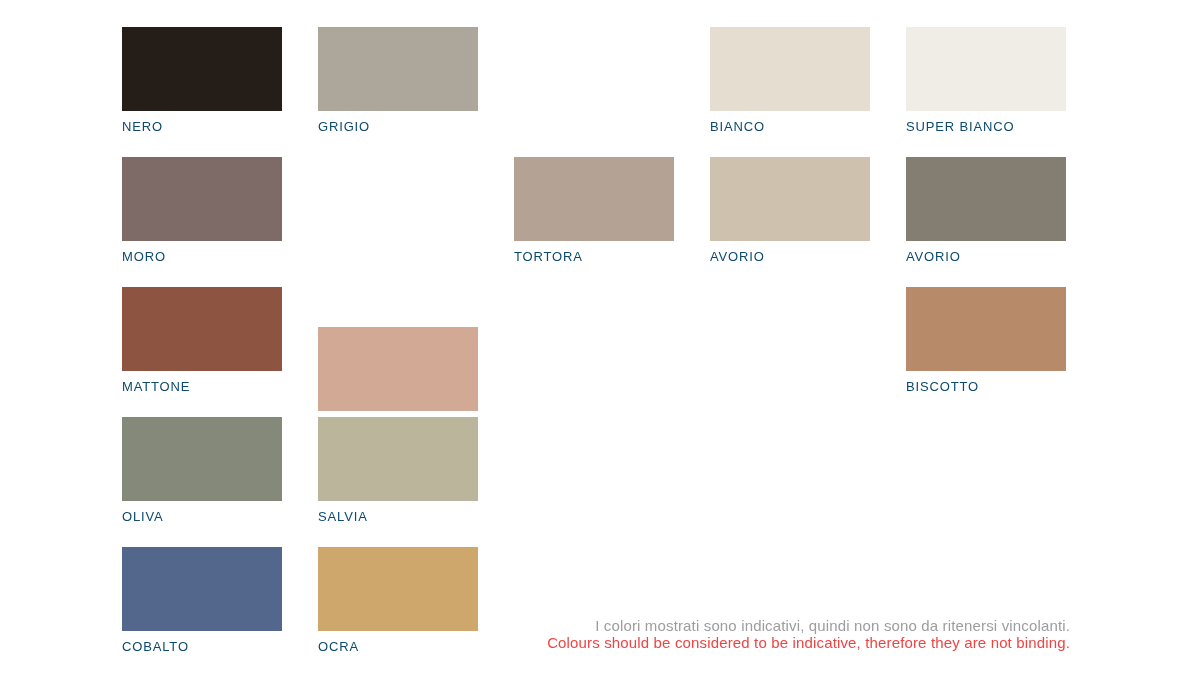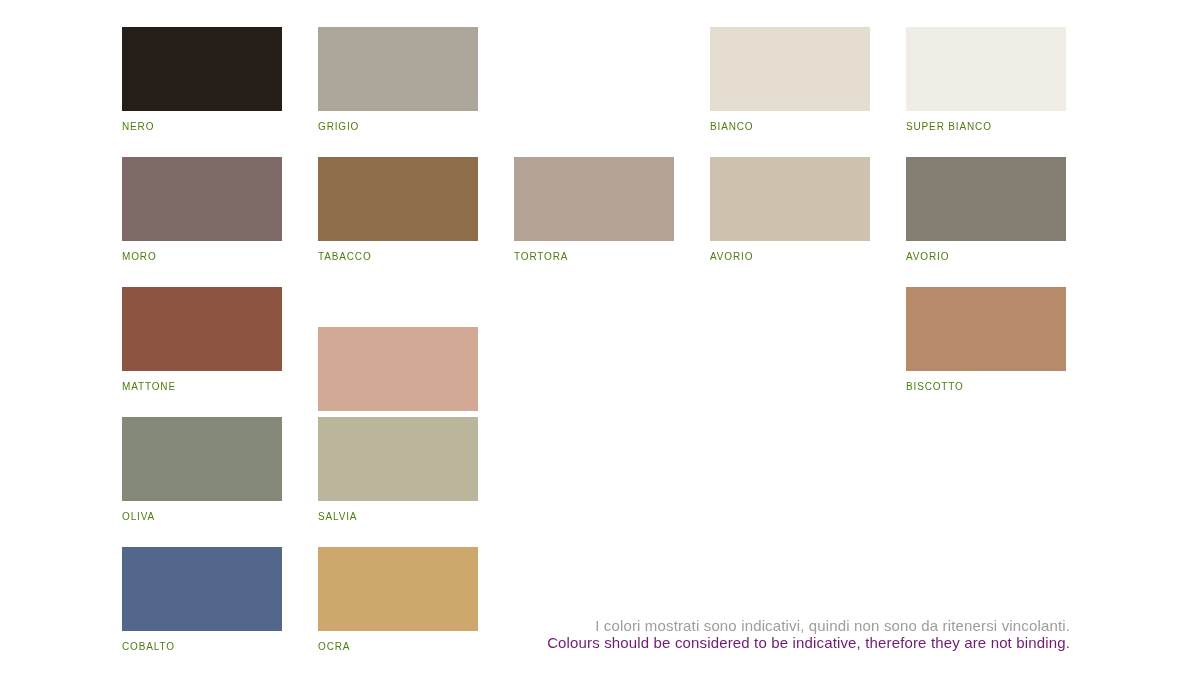--- a/index.html
+++ b/index.html
@@ -50,24 +50,24 @@
     height: 84px;
     display: block;
   }
 
   .swatch-label {
     position: absolute;
     left: 0;
     top: 92px;
     width: 200px;
     font-family: "Liberation Sans", sans-serif;
-    font-size: 10px;
+    font-size: 13px;
     font-weight: 400;
     letter-spacing: 0.85px;
-    color: #4d7c0f;
+    color: #0c4a6e;
     white-space: nowrap;
     line-height: 16px;
   }
 
   .disclaimer {
     position: absolute;
     right: 130px;
     bottom: 24px;
     text-align: right;
     font-family: "Liberation Sans", sans-serif;
@@ -75,21 +75,21 @@
     line-height: 17px;
     color: #a6a6a6;
     letter-spacing: 0.15px;
     white-space: nowrap;
   }
   .disclaimer .line-it {
     color: #9d9d9d;
     display: block;
   }
   .disclaimer .line-en {
-    color: #701a75;
+    color: #ef4444;
     display: block;
   }
 </style>
 </head>
 <body>
 
 <div class="palette-sheet">
 
   <div class="swatch-grid">
       <div class="swatch-cell" style="grid-area: 1 / 1;">
@@ -104,24 +104,20 @@
         <div class="swatch-chip" title="BIANCO" style="background: rgb(229, 222, 208);"></div>
         <div class="swatch-label">BIANCO</div>
       </div>
       <div class="swatch-cell" style="grid-area: 1 / 5;">
         <div class="swatch-chip" title="SUPER BIANCO" style="background: rgb(240, 236, 230);"></div>
         <div class="swatch-label">SUPER BIANCO</div>
       </div>
       <div class="swatch-cell" style="grid-area: 2 / 1;">
         <div class="swatch-chip" title="MORO" style="background: rgb(126, 106, 102);"></div>
         <div class="swatch-label">MORO</div>
-      </div>
-      <div class="swatch-cell" style="grid-area: 2 / 2;">
-        <div class="swatch-chip" title="TABACCO" style="background: rgb(141, 110, 72);"></div>
-        <div class="swatch-label">TABACCO</div>
       </div>
       <div class="swatch-cell" style="grid-area: 2 / 3;">
         <div class="swatch-chip" title="TORTORA" style="background: rgb(180, 163, 148);"></div>
         <div class="swatch-label">TORTORA</div>
       </div>
       <div class="swatch-cell" style="grid-area: 2 / 4;">
         <div class="swatch-chip" title="AVORIO" style="background: rgb(206, 194, 174);"></div>
         <div class="swatch-label">AVORIO</div>
       </div>
       <div class="swatch-cell" style="grid-area: 2 / 5;">

